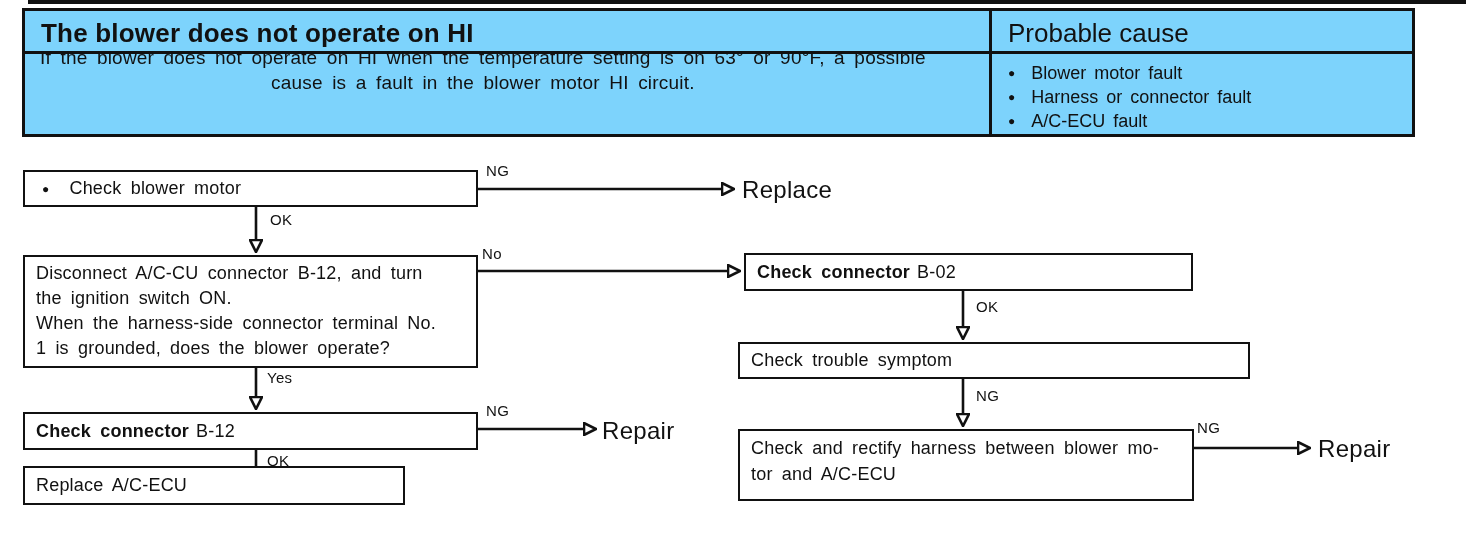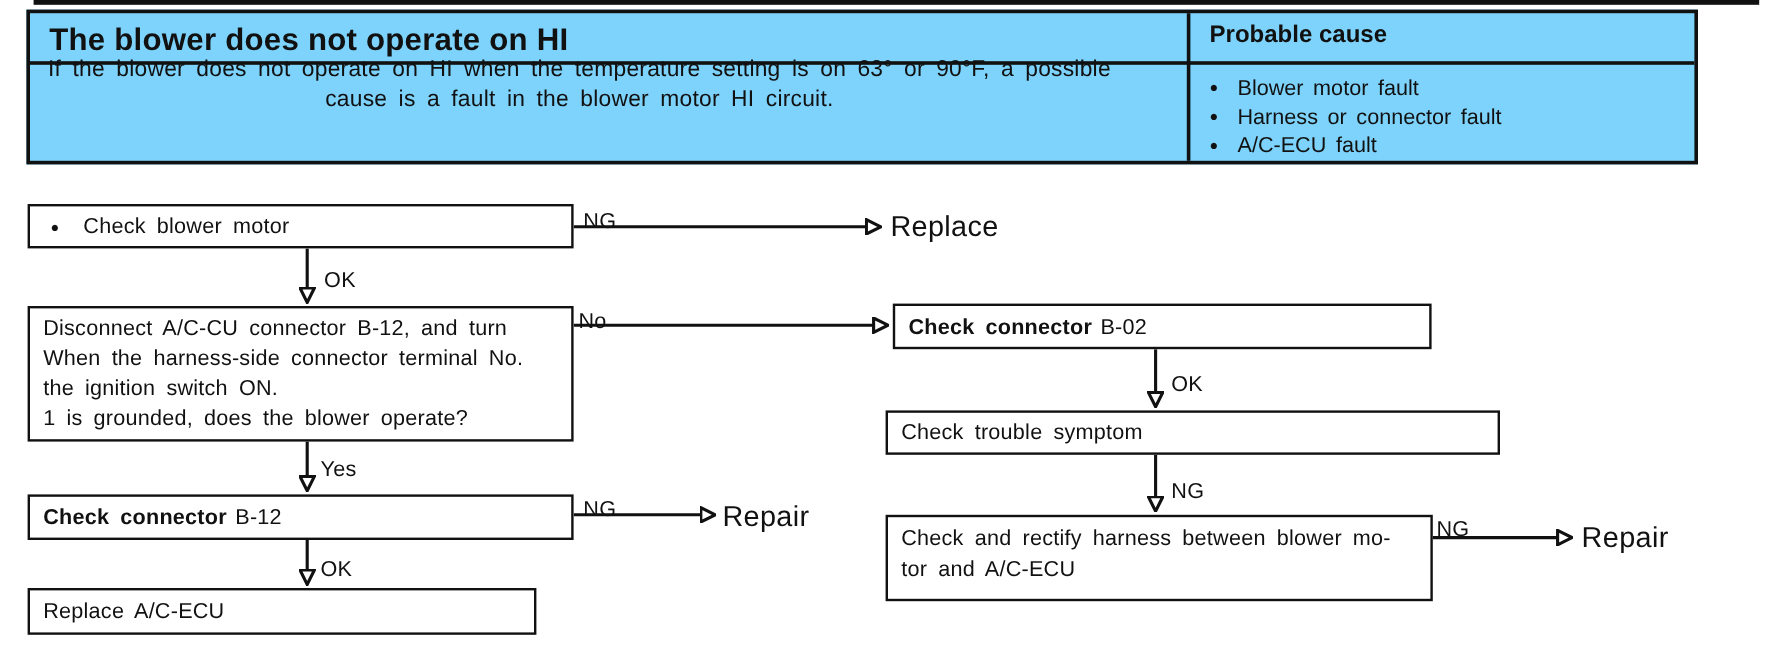--- a/index.html
+++ b/index.html
@@ -5,36 +5,36 @@
   html,body{margin:0;padding:0;background:#ffffff;}
   #page{position:relative;width:1472px;height:550px;background:#ffffff;overflow:hidden;
         font-family:"Liberation Sans","DejaVu Sans",sans-serif;color:#111;}
   
   .artifact-top{position:absolute;left:28px;top:0;width:1438px;height:4px;background:#111;}
   
   .tbl{position:absolute;left:22px;top:8px;width:1393px;height:129px;border:3px solid #111;box-sizing:border-box;background:#7dd3fc;text-align:center;}
   .tbl .vdiv{position:absolute;left:964px;top:0;bottom:0;width:3px;background:#111;}
   .tbl .hdiv{position:absolute;left:0;right:0;top:40px;height:3px;background:#111;}
   .tbl-title{position:absolute;left:16px;top:7px;font-size:26px;font-weight:700;letter-spacing:.2px;white-space:nowrap;}
-  .cause-title{position:absolute;left:983px;top:7px;font-size:20px;font-weight:700;white-space:nowrap;}
+  .cause-title{position:absolute;left:983px;top:7px;font-size:26px;font-weight:400;white-space:nowrap;}
   .desc{position:absolute;left:15px;top:34px;font-size:19px;line-height:25px;word-spacing:4px;letter-spacing:.2px;}
   .causes{position:absolute;left:983px;top:50px;font-size:18px;line-height:24px;}
   .causes .ci{display:flex;align-items:center;word-spacing:3px;}
   .causes .blt{font-size:12px;margin-right:16px;}
   
   .box{position:absolute;border:2px solid #111;background:#fff;box-sizing:border-box;
        font-size:18px;letter-spacing:.2px;word-spacing:4px;padding:5px 11px;}
   .box .bold{font-weight:700;}
   .box .rest{margin-left:7px;}
   .box.flexmid{display:flex;align-items:center;}
   .box .blt{font-size:12px;margin-right:20px;margin-left:6px;}
   .box .line{line-height:25px;white-space:nowrap;}
   .box .line2{line-height:26px;white-space:nowrap;}
   
-  .flbl{position:absolute;font-size:18px;letter-spacing:.3px;white-space:nowrap;margin-top:12px;}
+  .flbl{position:absolute;font-size:15px;letter-spacing:.3px;white-space:nowrap;}
   .term{position:absolute;font-size:24px;font-weight:400;letter-spacing:.3px;white-space:nowrap;}
   svg.conns{position:absolute;left:0;top:0;pointer-events:none;}
   svg.conns path{stroke:#111;stroke-width:2.6;fill:none;}
 </style>
 </head>
 <body>
 
 <div id="page">
 
   <div class="artifact-top"></div>
@@ -81,31 +81,31 @@
     <path d="M1192,448 H1298" marker-end="url(#ah)"></path>
   </svg>
 
   <div class="box flexmid" style="left:23px;top:170px;width:455px;height:37px;">
     <span class="blt">●</span>
     <span>Check blower motor</span>
   </div>
 
   <div class="box" style="left:23px;top:255px;width:455px;height:113px;padding-top:4px;">
     <div class="line">Disconnect A/C-CU connector B-12, and turn</div>
+    <div class="line">the ignition switch ON.</div>
     <div class="line">When the harness-side connector terminal No.</div>
-    <div class="line">the ignition switch ON.</div>
     <div class="line">1 is grounded, does the blower operate?</div>
   </div>
 
   <div class="box flexmid" style="left:23px;top:412px;width:455px;height:38px;">
     <span class="bold">Check connector</span>
     <span class="rest">B-12</span>
   </div>
 
-  <div class="box flexmid" style="left:23px;top:490px;width:424px;height:39px;text-align:right;">
+  <div class="box flexmid" style="left:23px;top:466px;width:382px;height:39px;text-align:right;">
     <span>Replace A/C-ECU</span>
   </div>
 
   <div class="box flexmid" style="left:744px;top:253px;width:449px;height:38px;">
     <span class="bold">Check connector</span>
     <span class="rest">B-02</span>
   </div>
 
   <div class="box flexmid" style="left:738px;top:342px;width:512px;height:37px;">
     <span>Check trouble symptom</span>

